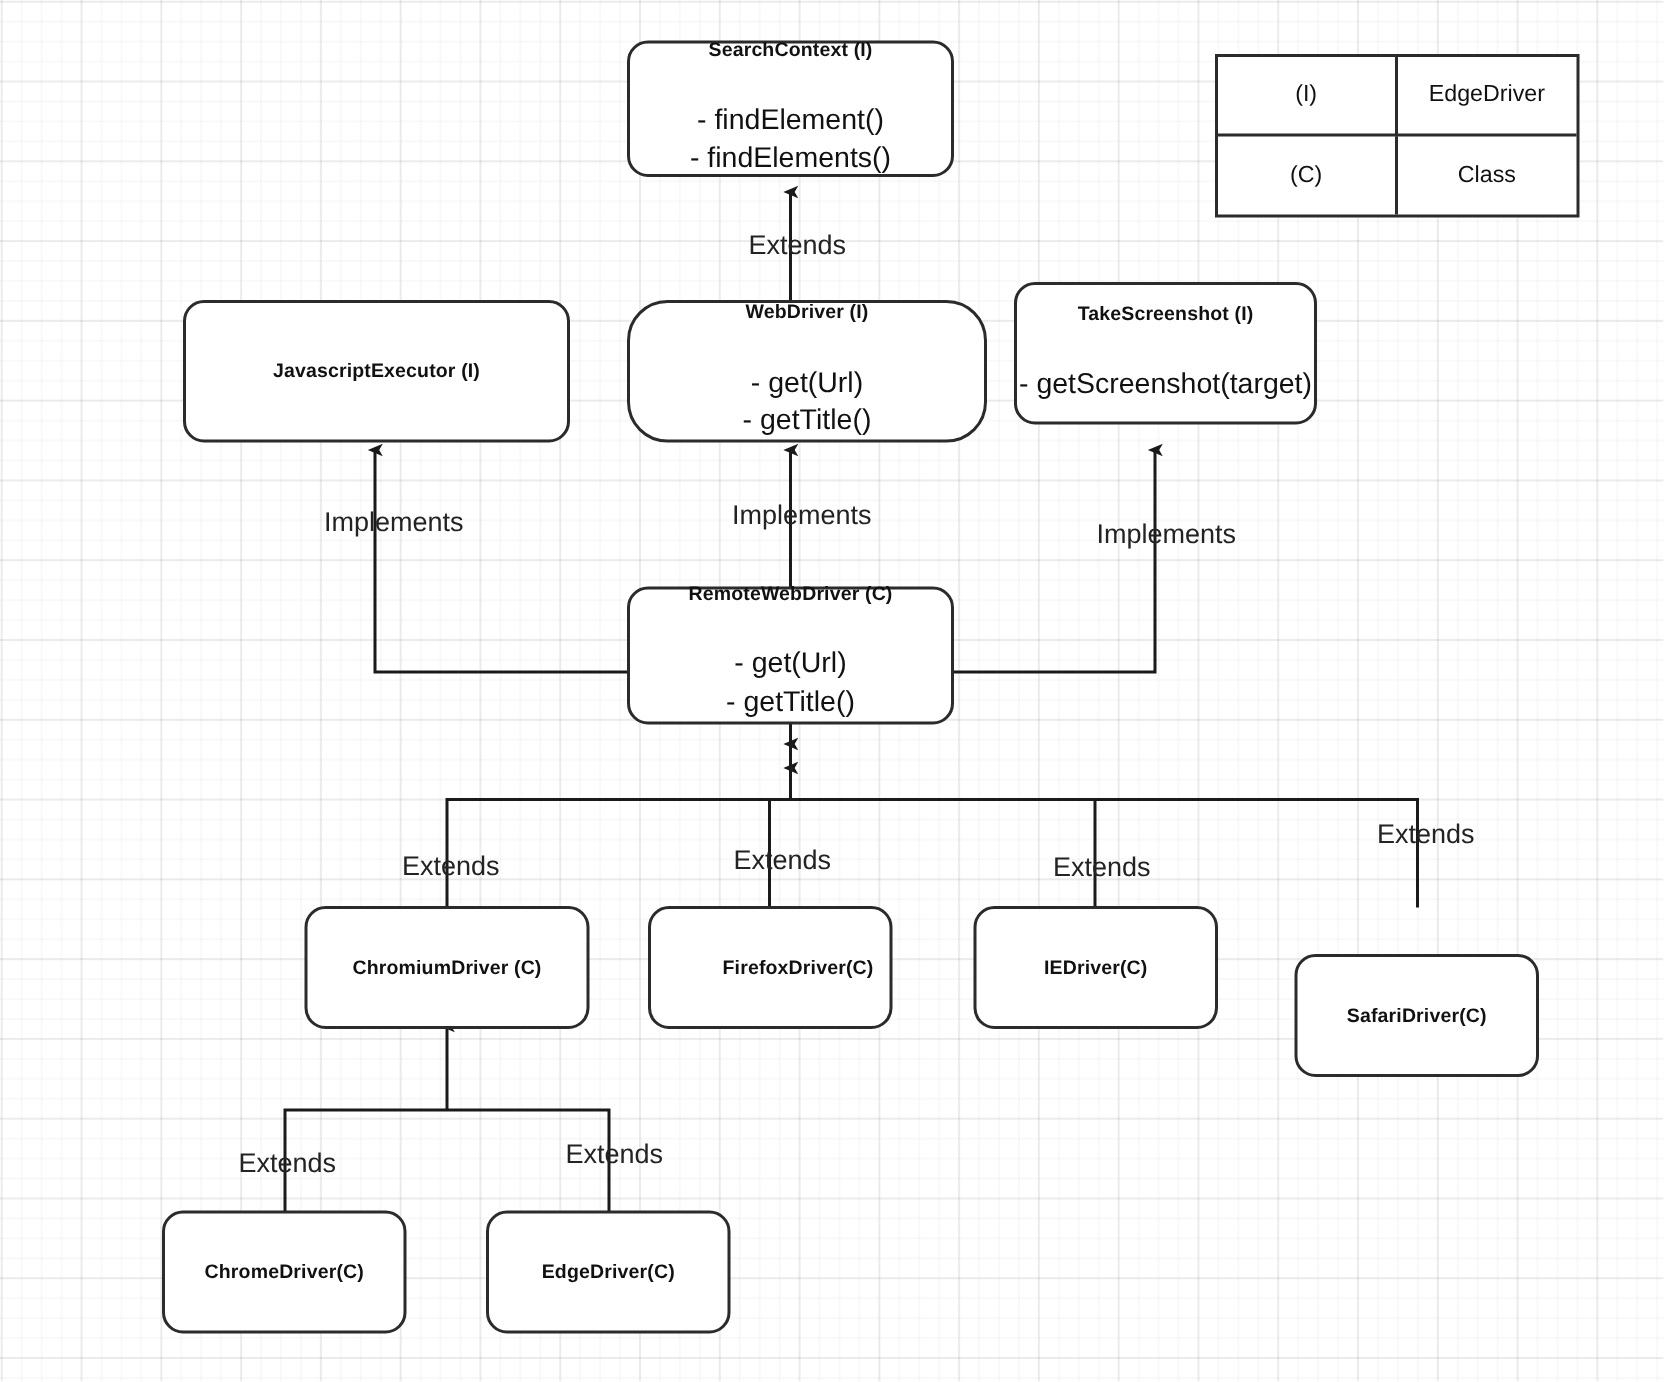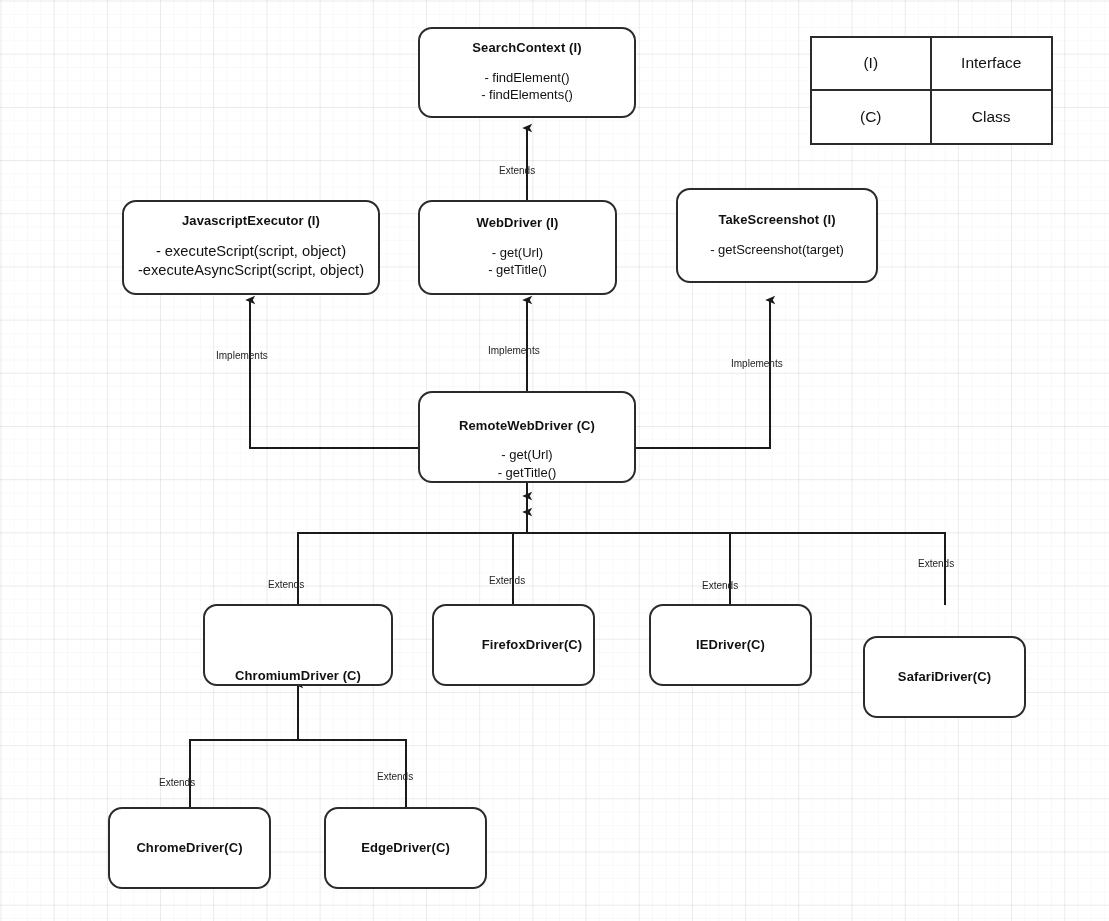--- a/index.html
+++ b/index.html
@@ -48,40 +48,39 @@
     text-align: center;
     color: #111111;
   }
   .node .title {
     font-weight: bold;
     font-size: 13px;
     letter-spacing: 0.1px;
     line-height: 1.15;
   }
   .node .methods {
-    font-size: 13px;
+    font-size: 19px;
     line-height: 1.33;
-    margin-top: 13px;
+    margin-top: 27px;
     white-space: nowrap;
   }
   .node.compact .title {
     margin: 0;
   }
   .node.jsexec .methods {
     margin-top: 13px;
     font-size: 14.7px;
   }
   .edge-label {
     position: absolute;
-    font-size: 10px;
+    font-size: 18px;
     color: #232323;
     white-space: nowrap;
     background: transparent;
     line-height: 1;
-    margin-top: 12px;
   }
   .legend {
     position: absolute;
     box-sizing: border-box;
     border: 2.2px solid #2b2b2b;
     background: #ffffff;
     display: grid;
     grid-template-columns: 1fr 1fr;
     grid-template-rows: 1fr 1fr;
   }
@@ -133,27 +132,23 @@
   <div class="node" style="left:418px; top:27px; width:218px; height:91px;">
     <div class="title">SearchContext (I)</div>
     <div class="methods">
       <div>- findElement()</div>
       <div>- findElements()</div>
     </div>
   </div>
 
   <div class="node jsexec" style="left:122px; top:200px; width:258px; height:95px;text-align:center;">
     <div class="title">JavascriptExecutor (I)</div>
-    <div class="methods">
-      <div>- executeScript(script, object)</div>
-      <div>-executeAsyncScript(script, object)</div>
-    </div>
-  </div>
-
-  <div class="node" style="left:418px; top:200px; width:199px; height:95px;">
+  </div>
+
+  <div class="node" style="left:418px; top:200px; width:240px; height:95px;border-radius:27px;">
     <div class="title">WebDriver (I)</div>
     <div class="methods">
       <div>- get(Url)</div>
       <div>- getTitle()</div>
     </div>
   </div>
 
   <div class="node" style="left:676px; top:188px; width:202px; height:95px;">
     <div class="title">TakeScreenshot (I)</div>
     <div class="methods">
@@ -162,21 +157,21 @@
   </div>
 
   <div class="node" style="left:418px; top:391px; width:218px; height:92px;justify-content:flex-end;">
     <div class="title">RemoteWebDriver (C)</div>
     <div class="methods">
       <div>- get(Url)</div>
       <div>- getTitle()</div>
     </div>
   </div>
 
-  <div class="node compact" style="left:203px; top:604px; width:190px; height:82px;justify-content:flex-end;">
+  <div class="node compact" style="left:203px; top:604px; width:190px; height:82px;">
     <div class="title">ChromiumDriver (C)</div>
   </div>
 
   <div class="node compact" style="left:432px; top:604px; width:163px; height:82px;padding-left:37px;">
     <div class="title">FirefoxDriver(C)</div>
   </div>
 
   <div class="node compact" style="left:649px; top:604px; width:163px; height:82px;text-align:center;">
     <div class="title">IEDriver(C)</div>
   </div>
@@ -208,18 +203,18 @@
   <div class="edge-label" style="left:702px; top:569px;">Extends</div>
 
   <div class="edge-label" style="left:918px; top:547px;">Extends</div>
 
   <div class="edge-label" style="left:159px; top:766px;">Extends</div>
 
   <div class="edge-label" style="left:377px; top:760px;">Extends</div>
 
   <div class="legend" style="left:810px; top:36px; width:243px; height:109px;">
     <div class="cell r0c0">(I)</div>
-    <div class="cell r0c1">Interface</div>
+    <div class="cell r0c1">EdgeDriver</div>
     <div class="cell r1c0">(C)</div>
     <div class="cell r1c1">Class</div>
   </div>
 
 </div>
 
 </body></html>

